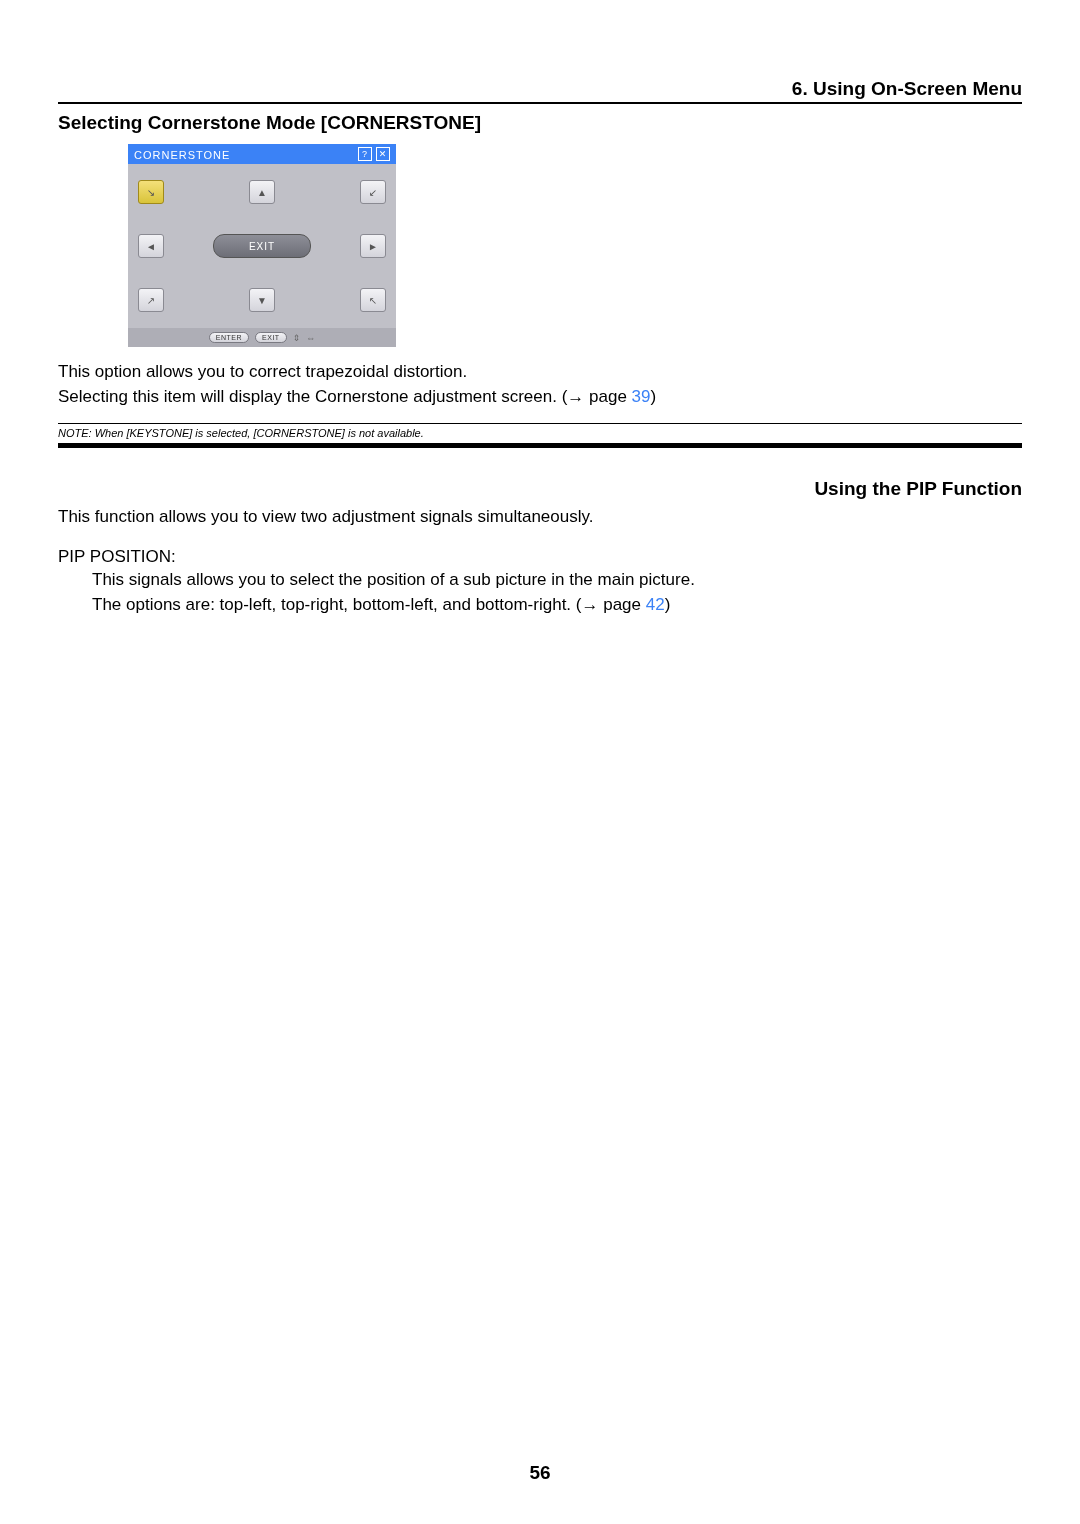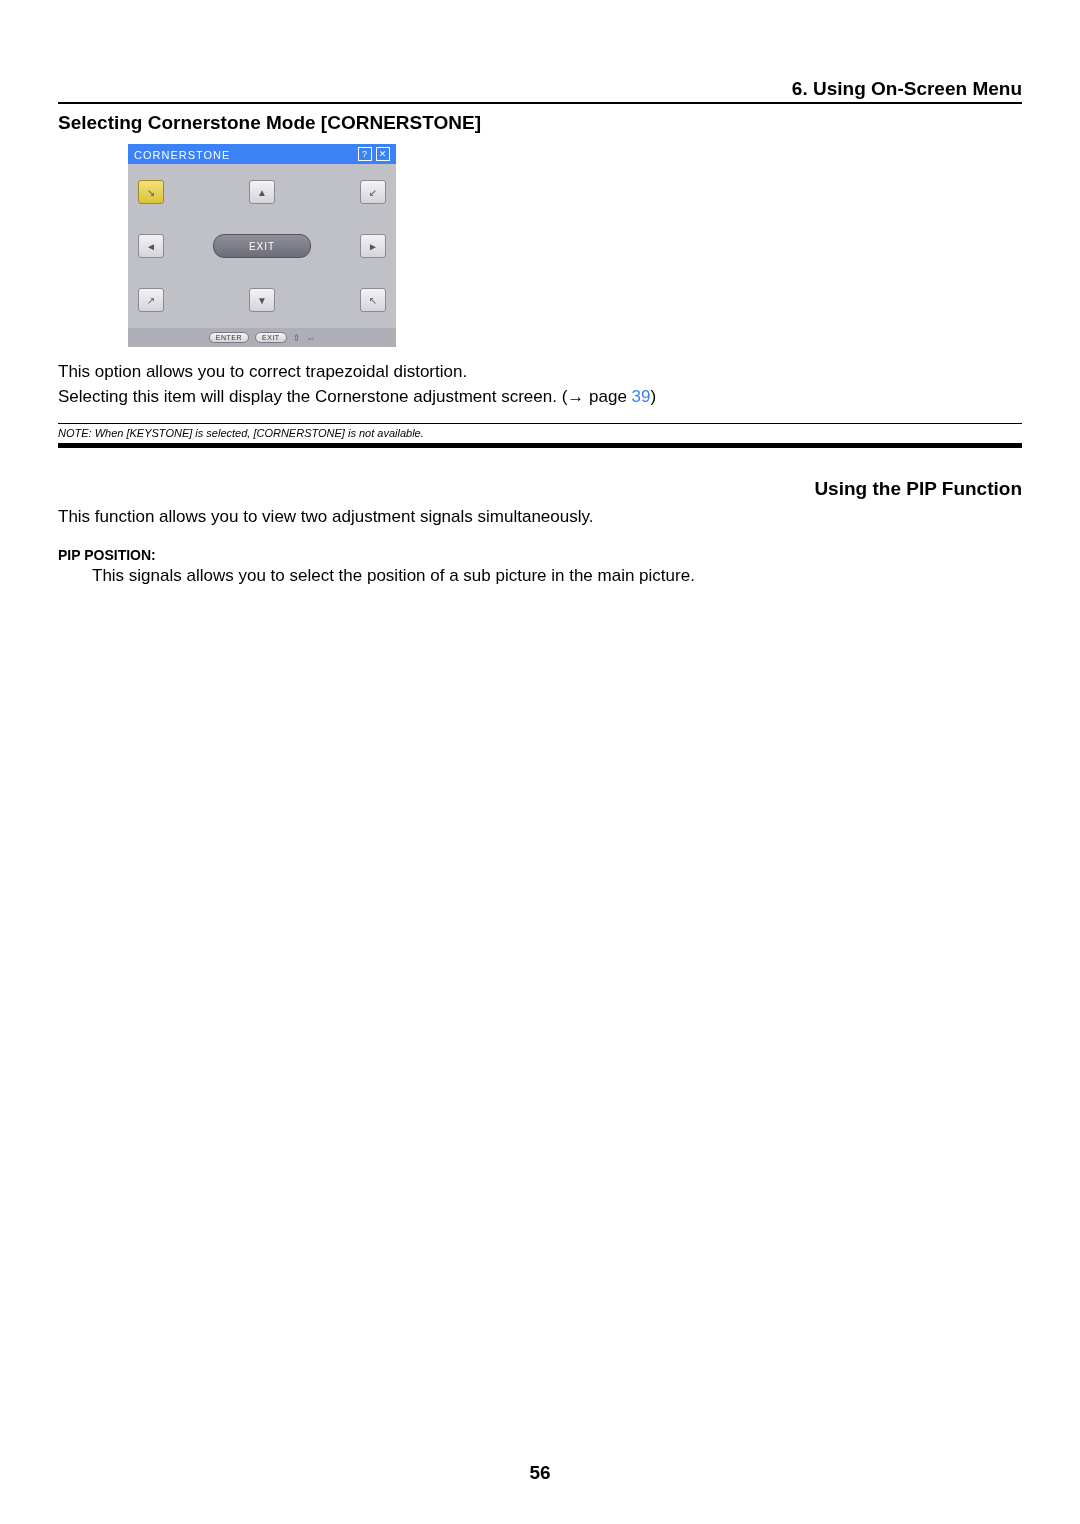--- a/index.html
+++ b/index.html
@@ -147,23 +147,22 @@
     margin: 14px 0 30px 0;
   }
 
   .sub-title {
     font-weight: bold;
     font-size: 19px;
     margin: 0 0 6px 0;
     text-align: right;
   }
   .pip-label {
-    font-size: 14px;
+    font-size: 17px;
     margin: 18px 0 2px 0;
-    font-weight: bold;
   }
   .pip-desc {
     font-size: 17px;
     margin: 0 0 2px 34px;
     line-height:1.35;
   }
 
   .page-number {
     position: absolute;
     bottom: 40px;
@@ -223,16 +222,19 @@
     <span>Selecting this item will display the Cornerstone adjustment screen. (</span><span class="arrow">→</span><span> page </span><span class="page-link">39</span><span>)</span>
   </p>
 
   <div class="note-block">NOTE: When [KEYSTONE] is selected, [CORNERSTONE] is not available.</div>
 
   <p class="sub-title">Using the PIP Function</p>
   <p class="body-text">This function allows you to view two adjustment signals simultaneously.</p>
 
   <p class="pip-label">PIP POSITION:</p>
   <p class="pip-desc">This signals allows you to select the position of a sub picture in the main picture.</p>
+  <p class="pip-desc">
+    <span>The options are: top-left, top-right, bottom-left, and bottom-right. (</span><span class="arrow">→</span><span> page </span><span class="page-link">42</span><span>)</span>
+  </p>
 
 </div>
 
 <div class="page-number">56</div>
 
 </body></html>

